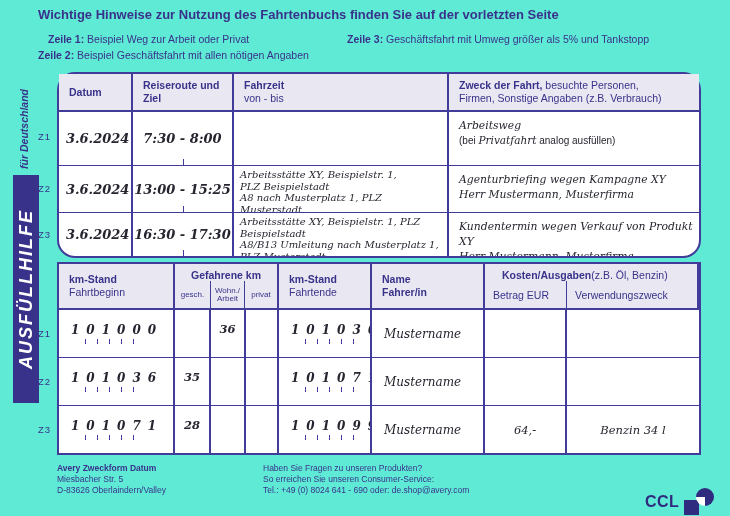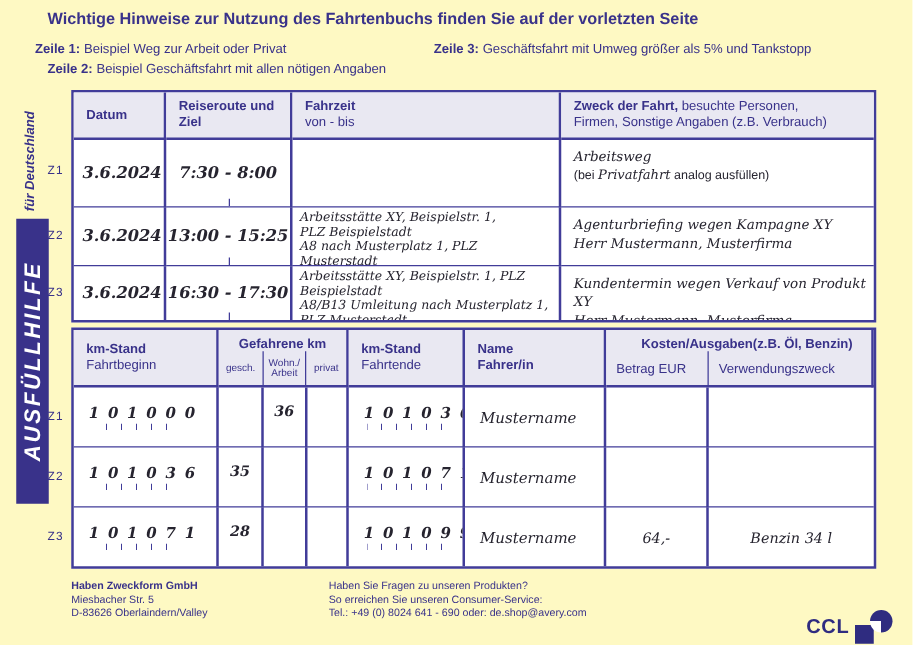--- a/index.html
+++ b/index.html
@@ -3,46 +3,46 @@
 <meta charset="utf-8">
 <style>
   :root{
     --accent:#39328a;
     --bd:#413c99;
     --hbg:#e9e8f2;
     --ink:#26242f;
   }
   html,body{margin:0;padding:0;background:#fff;}
   .page{
-    position:relative;width:730px;height:516px;background:#fef9c3;overflow:hidden;
+    position:relative;width:730px;height:516px;background:#5eead4;overflow:hidden;
     font-family:"Liberation Sans", sans-serif;color:var(--accent);
   }
   
   .title{position:absolute;left:38px;top:7px;font-size:13px;font-weight:bold;color:var(--accent);}
   .legend-item{position:absolute;font-size:10.5px;color:var(--accent);}
   .legend-item b{font-weight:bold;}
   
   .vtext{writing-mode:vertical-rl;transform:rotate(180deg);}
   .region{position:absolute;left:18px;top:84px;height:90px;font-size:10.5px;font-weight:bold;font-style:italic;color:var(--accent);display:flex;align-items:center;}
   .fillhelp{position:absolute;left:13px;top:175px;width:26px;height:228px;background:var(--accent);display:flex;align-items:center;justify-content:center;}
   .fillhelp span{font-size:18px;font-weight:bold;font-style:italic;letter-spacing:2px;color:#ffffff;}
   
   .tbl{position:absolute;left:57px;width:644px;display:grid;border:2px solid var(--bd);background:#fff;box-sizing:border-box;}
-  .t1{top:72px;height:186px;grid-template-columns:74px 101px 215px auto;grid-template-rows:38px 54px 47px auto;}
+  .t1{top:72px;height:186px;grid-template-columns:74px 101px 215px auto;grid-template-rows:38px 54px 47px auto;border-radius:18px;}
   .t2{top:262px;height:193px;grid-template-columns:116px 36px 35px 33px 93px 113px 82px auto;grid-template-rows:46px 48px 48px auto;}
   .cell{position:relative;border-right:2px solid var(--bd);border-bottom:1px solid var(--bd);box-sizing:border-box;overflow:hidden;}
   .norim{border-right:none;}
   .botrow{border-bottom:none;}
   .hd{background:var(--hbg);border-bottom:2px solid var(--bd);font-size:10.5px;color:var(--accent);
       display:flex;flex-direction:column;justify-content:center;padding-left:10px;line-height:13px;}
   .hd b{font-weight:bold;}
   .group{background:var(--hbg);border-bottom:2px solid var(--bd);display:flex;flex-direction:column;padding:0;box-sizing:border-box;position:relative;border-right:2px solid var(--bd);}
   .g-title{height:17px;display:flex;align-items:flex-end;justify-content:center;font-size:10.5px;font-weight:bold;color:var(--accent);}
-  .g-title.left{justify-content:flex-start;padding-left:28px;}
-  .g-title .n{font-weight:bold;}
+  .g-title.left{justify-content:flex-start;padding-left:2px;margin-left:15px;}
+  .g-title .n{font-weight:normal;}
   .g-subs{flex:1;display:flex;}
   .g-sub{display:flex;align-items:center;justify-content:center;font-size:8px;color:var(--accent);text-align:center;line-height:8px;box-sizing:border-box;}
   .g-sub + .g-sub{border-left:1px solid var(--bd);}
   .g-sub.left{justify-content:flex-start;padding-left:8px;font-size:10.5px;}
   
   .hand{font-family:"DejaVu Serif", serif;font-style:italic;color:var(--ink);}
   .datum-cell{display:flex;align-items:center;padding-left:7px;font-size:13px;font-weight:bold;}
   .time-cell{display:flex;align-items:center;justify-content:center;font-size:13px;font-weight:bold;}
   .time-cell::after{content:'';position:absolute;left:50%;bottom:0;width:1px;height:6px;background:var(--bd);}
   .route-cell{padding:3px 2px 0 6px;font-size:10px;line-height:11.5px;}
@@ -67,21 +67,21 @@
   .ccl-square{position:absolute;left:0;bottom:1px;width:15px;height:15px;background:#2f2c80;}
   .ccl-circle{position:absolute;right:0;top:0;width:18px;height:18px;border-radius:50%;
     background:conic-gradient(#2f2c80 0 180deg, #ffffff 180deg 270deg, #2f2c80 270deg 360deg);}
 </style>
 </head>
 <body>
 
 <div class="page">
 
   <div class="title">Wichtige Hinweise zur Nutzung des Fahrtenbuchs finden Sie auf der vorletzten Seite</div>
-  <div class="legend-item" style="left:28px;top:33px;"><b>Zeile 1:</b><span> Beispiel Weg zur Arbeit oder Privat</span></div>
+  <div class="legend-item" style="left:48px;top:33px;"><b>Zeile 1:</b><span> Beispiel Weg zur Arbeit oder Privat</span></div>
   <div class="legend-item" style="left:347px;top:33px;"><b>Zeile 3:</b><span> Geschäftsfahrt mit Umweg größer als 5% und Tankstopp</span></div>
   <div class="legend-item" style="left:38px;top:49px;"><b>Zeile 2:</b><span> Beispiel Geschäftsfahrt mit allen nötigen Angaben</span></div>
 
   <div class="region">
       <span class="vtext">für Deutschland</span>
     </div>
   <div class="fillhelp">
       <span class="vtext">AUSFÜLLHILFE</span>
     </div>
 
@@ -218,21 +218,21 @@
     <div class="cell botrow km-cell">
         <div class="km-digits hand">101099</div>
         <div class="km-ticks"></div>
       </div>
     <div class="cell botrow name-cell hand">Mustername</div>
     <div class="cell botrow money-cell hand">64,-</div>
     <div class="cell botrow norim money-cell hand">Benzin 34 l</div>
   </div>
 
   <div class="foot" style="left:57px;top:463px;">
-    <div><b>Haben Zweckform GmbH</b></div>
+    <div><b>Avery Zweckform Datum</b></div>
     <div>Miesbacher Str. 5</div>
     <div>D-83626 Oberlaindern/Valley</div>
   </div>
   <div class="foot" style="left:263px;top:463px;">
     <div>Haben Sie Fragen zu unseren Produkten?</div>
     <div>So erreichen Sie unseren Consumer-Service:</div>
     <div>Tel.: +49 (0) 8024 641 - 690 oder: de.shop@avery.com</div>
   </div>
   <div class="ccl">
     <span class="ccl-text">CCL</span>

